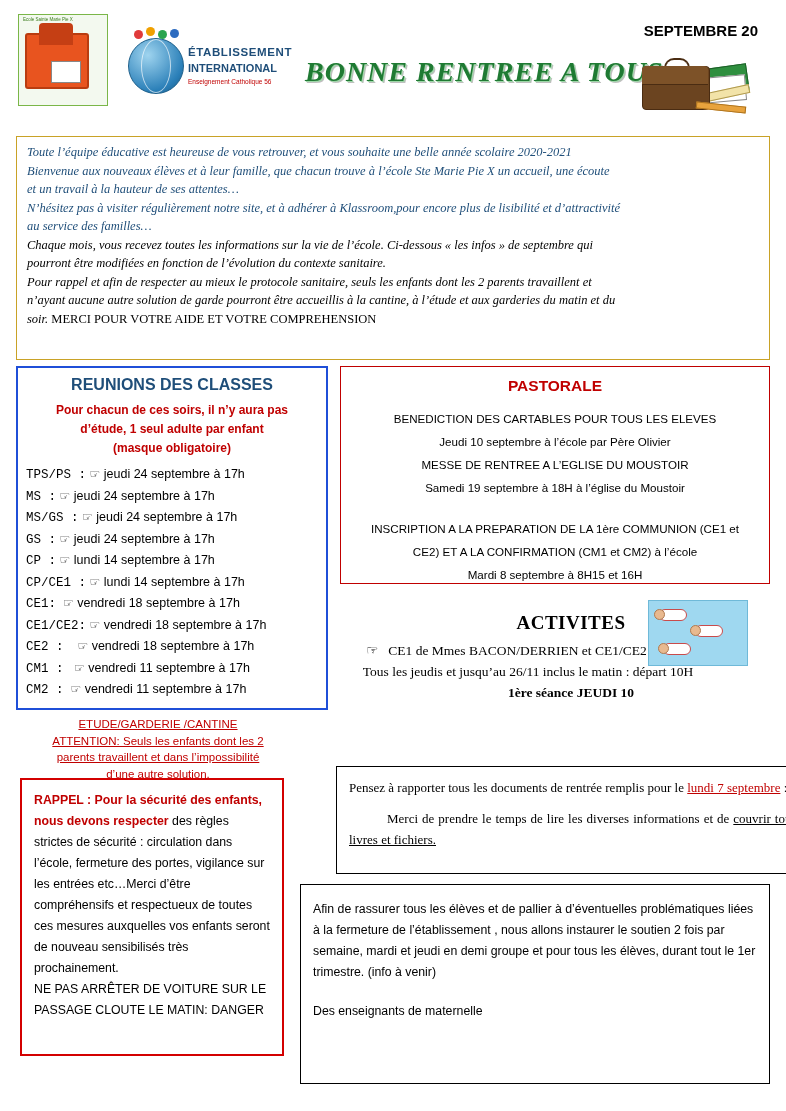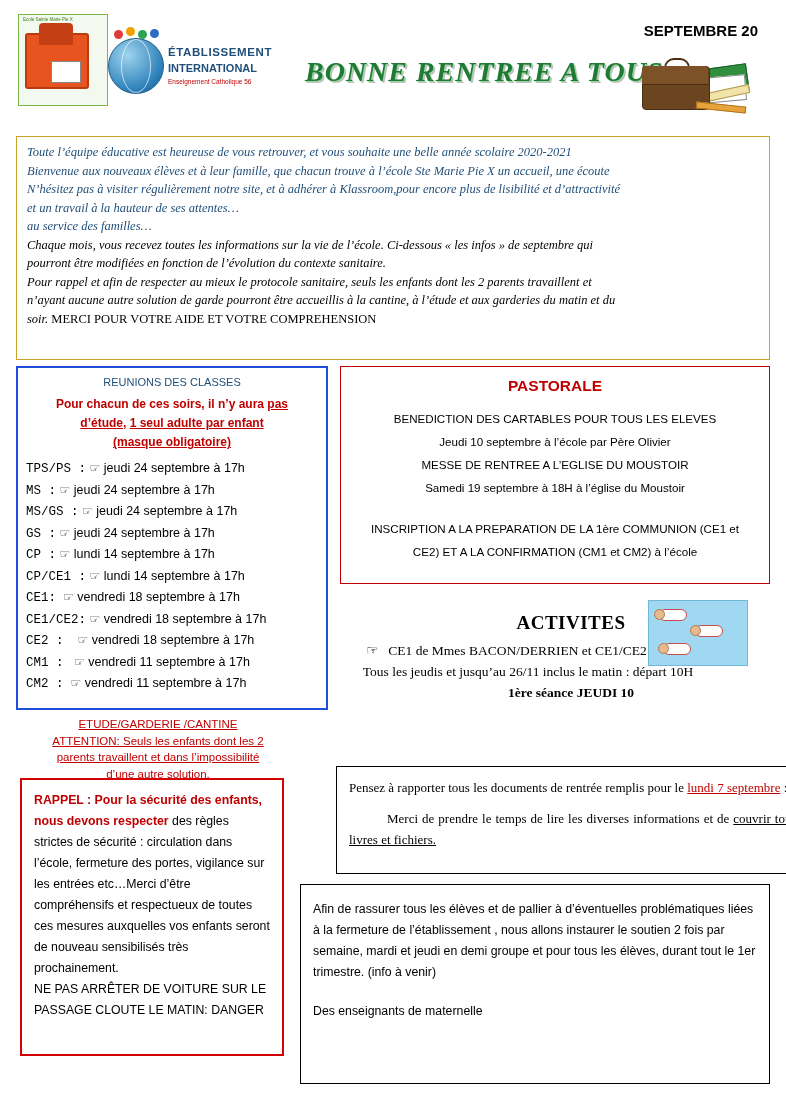--- a/index.html
+++ b/index.html
@@ -68,21 +68,21 @@
     position: absolute;
     left: 32px; top: 46px;
     width: 28px; height: 20px;
     background: #ffffff;
     border: 1px solid #888;
     z-index: 3;
   }
 
   .logo-mid {
     position: absolute;
-    left: 108px; top: 34px;
+    left: 128px; top: 34px;
     width: 180px; height: 64px;
   }
   .globe {
     position: absolute;
     left: 0; top: 4px;
     width: 54px; height: 54px;
     border-radius: 50%;
     background: radial-gradient(circle at 35% 30%, #9fd4ef 0%, #2a7fb8 70%, #17567e 100%);
     border: 1px solid #1d5f8a;
   }
@@ -250,33 +250,33 @@
   
   .reunions {
     left: 16px; top: 366px;
     width: 312px; height: 344px;
     border: 2px solid #1f4fd8;
     padding: 6px 8px;
   }
   .reunions h2 {
     margin: 2px 0 7px 0;
     text-align: center;
-    font-size: 11px;
-    font-weight: normal;
+    font-size: 16px;
+    font-weight: bold;
     color: #1f4e79;
   }
   .reunions .sub {
     text-align: center;
     font-size: 12px;
     font-weight: bold;
     color: #c00000;
     line-height: 19px;
     margin-bottom: 6px;
   }
-  .reunions .sub .u { text-decoration: underline; }
+  .reunions .sub .u { }
   .reunions .row {
     font-size: 12.5px;
     line-height: 20.5px;
     white-space: nowrap;
   }
   .reunions .row .lbl { display: inline-block; font-family: Liberation Mono, monospace; }
   .reunions .hand { font-size: 12px; }
 
   
   .etude {
@@ -447,22 +447,22 @@
       <div class="ruler"></div>
       <div class="bag"></div>
       <div class="flap"></div>
       <div class="pencil"></div>
     </div>
   </div>
 
   <div class="intro">
     <p>Toute l’équipe éducative est heureuse de vous retrouver, et vous souhaite une belle année scolaire  2020-2021</p>
     <p>Bienvenue aux nouveaux élèves et à leur famille, que chacun trouve à l’école Ste Marie Pie X un accueil, une écoute</p>
+    <p>et un travail à la hauteur de ses attentes…</p>
     <p>N’hésitez pas à visiter régulièrement notre site, et à adhérer à Klassroom,pour encore plus de lisibilité et d’attractivité</p>
-    <p>et un travail à la hauteur de ses attentes…</p>
     <p>au service des familles…</p>
     <p class="blk">Chaque mois, vous recevez toutes les informations sur la vie de l’école. Ci-dessous « les infos » de septembre qui</p>
     <p class="blk">pourront être modifiées en fonction de l’évolution du contexte sanitaire.</p>
     <p class="blk">Pour rappel et afin de respecter au mieux le protocole sanitaire, seuls les enfants dont les 2 parents travaillent et</p>
     <p class="blk">n’ayant aucune autre solution de garde pourront être accueillis à la cantine, à l’étude et aux garderies du matin et du</p>
     <p class="blk"><span>soir.</span> <span class="caps">MERCI POUR VOTRE AIDE ET VOTRE COMPREHENSION</span></p>
   </div>
 
   <div class="box reunions">
     <h2>REUNIONS DES CLASSES</h2>
@@ -499,20 +499,21 @@
 
   <div class="box pastorale">
     <h2>PASTORALE</h2>
     <p>BENEDICTION DES CARTABLES POUR TOUS LES ELEVES</p>
     <p>Jeudi 10 septembre à l’école par Père Olivier</p>
     <p>MESSE DE RENTREE A L’EGLISE DU MOUSTOIR</p>
     <p>Samedi   19 septembre à 18H à l’église du Moustoir</p>
     <div class="gap"></div>
     <p>INSCRIPTION A LA PREPARATION DE LA 1ère COMMUNION (CE1 et</p>
     <p>CE2) ET A LA CONFIRMATION (CM1 et CM2) à l’école</p>
+    <p>Mardi 8 septembre à 8H15 et 16H</p>
   </div>
 
   <div class="box activites">
     <div class="pool">
       <div class="sw">
           <i></i>
         </div>
       <div class="sw">
           <i></i>
         </div>

